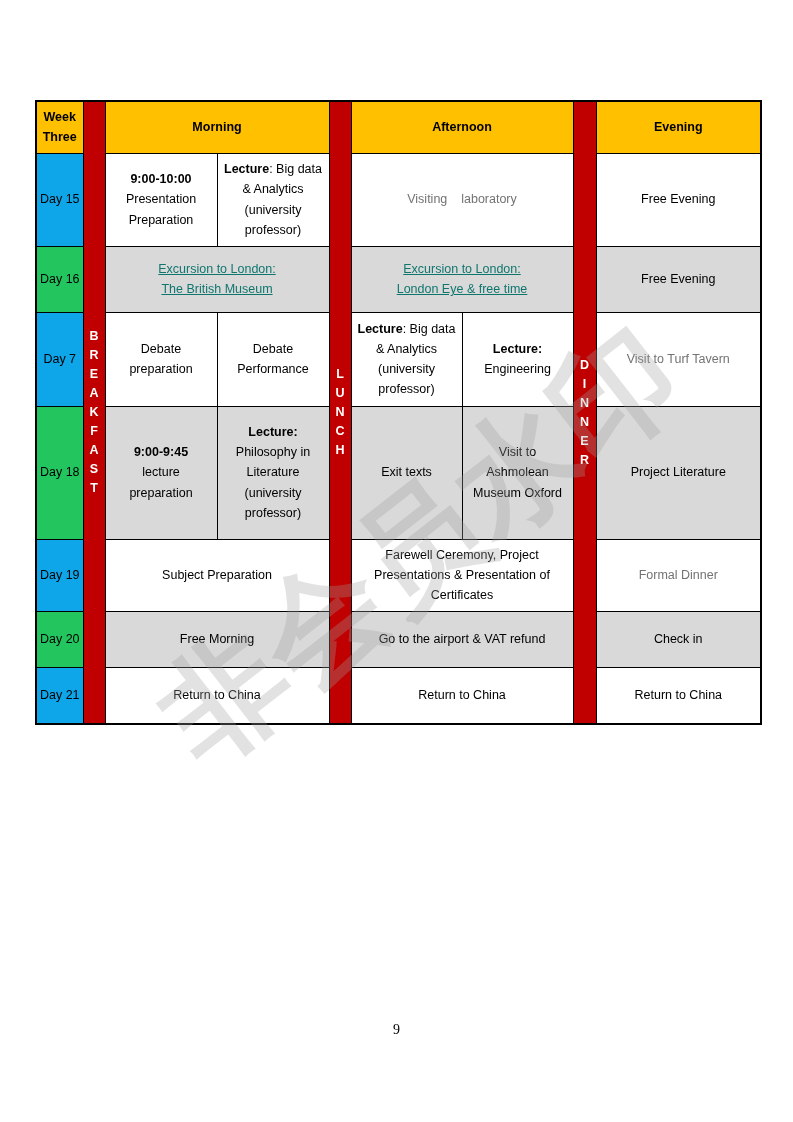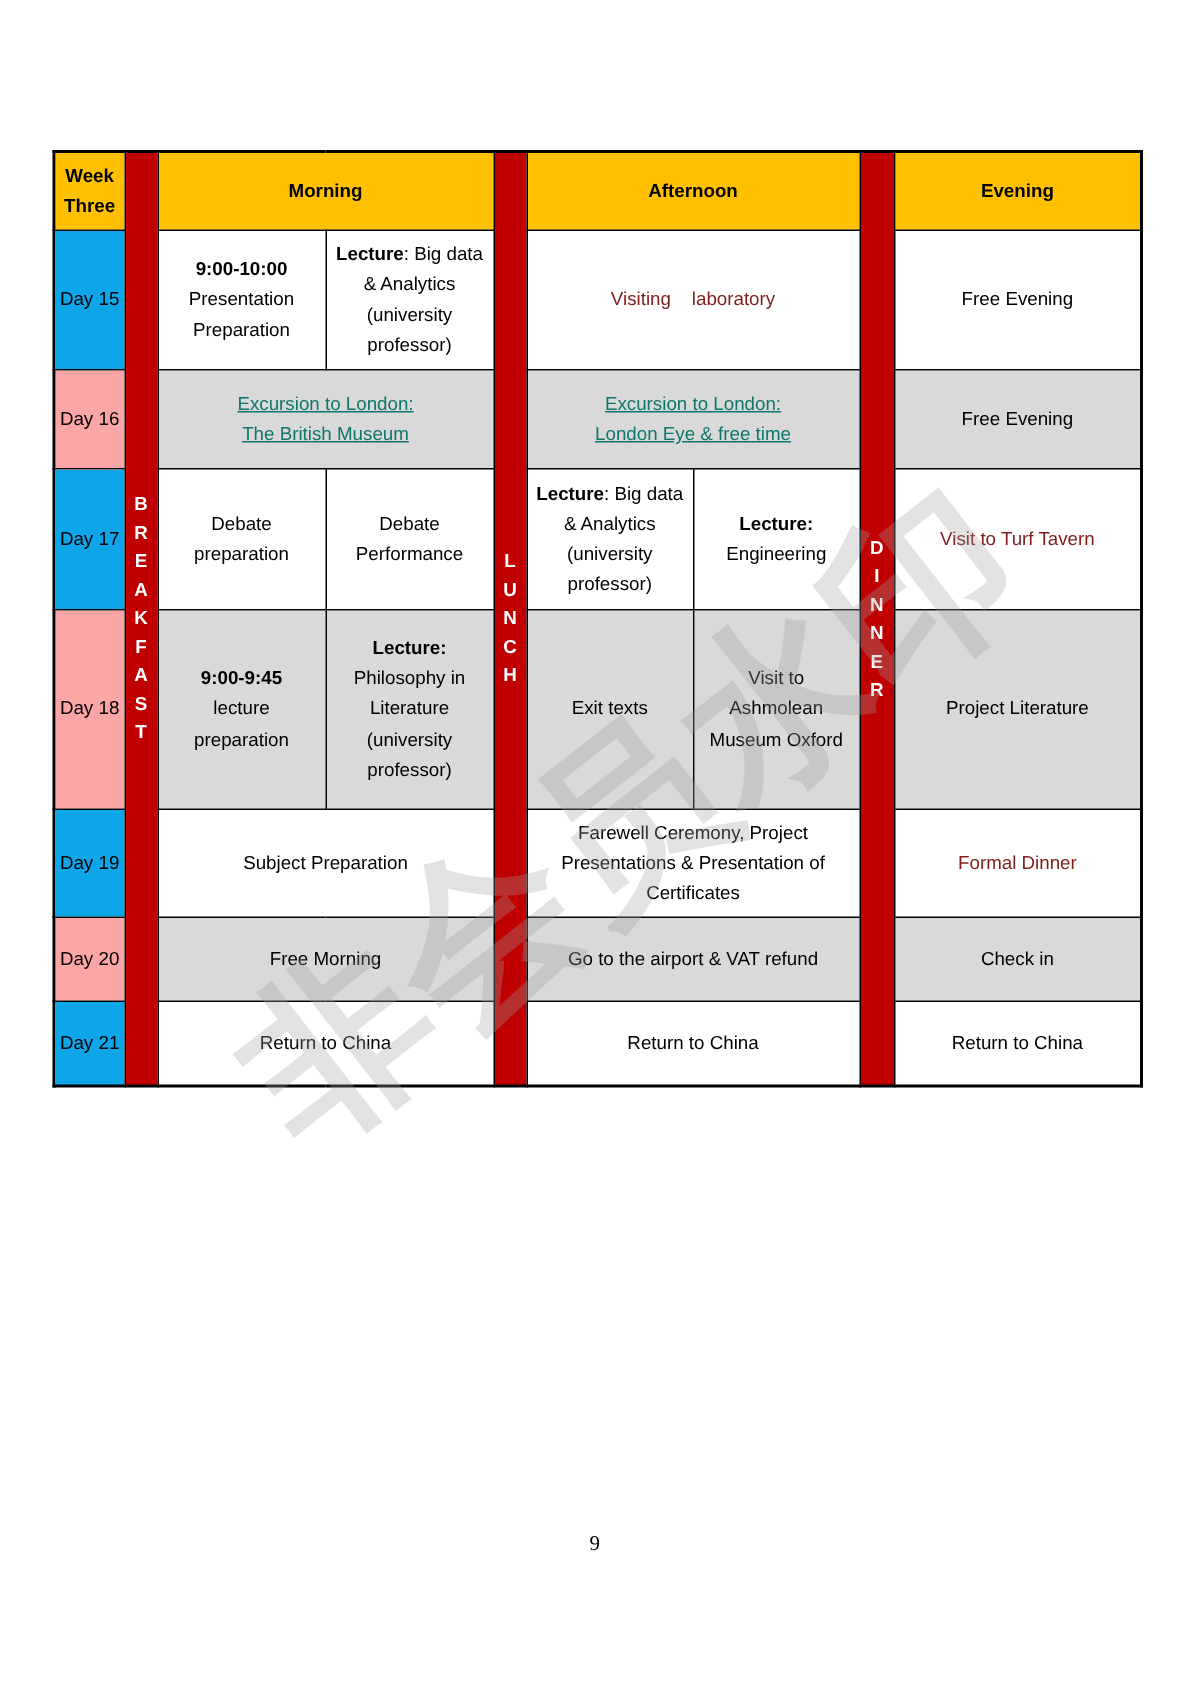--- a/index.html
+++ b/index.html
@@ -51,25 +51,25 @@
     color: #fff;
     font-weight: bold;
     font-size: 11.5px;
     padding: 0;
   }
   .vword { display: flex; flex-direction: column; align-items: center; justify-content: center; line-height: 19px; }
 
   tr.shaded td { background: #D9D9D9; }
 
   td.day-label { text-align: left; padding-left: 5px; background: #0ea5e9; }
-  tr.shaded td.day-label { background: #fca5a5; }
+  tr.shaded td.day-label { background: #22c55e; }
 
   .cell-text { white-space: pre-wrap; display: inline-block; }
   .red-text .cell-text { color: #0f766e; text-decoration: underline; }
-  .purple-text .cell-text { color: #7f1d1d; }
+  .purple-text .cell-text { color: #737373; }
 
   .watermark {
     position: absolute;
     left: 92px; top: 478px;
     width: 655px; height: 135px;
     line-height: 135px;
     text-align: center;
     font-size: 123px;
     font-weight: bold;
     color: rgba(160,160,160,0.30);
@@ -161,21 +161,21 @@
     <tr class="rh-d16 shaded">
       <td class="day-label"><span class="cell-text">Day 16</span></td>
       <td colspan="2" class="red-text"><span class="cell-text">Excursion to London:
 The British Museum</span></td>
       <td colspan="2" class="red-text"><span class="cell-text">Excursion to London:
 London Eye &amp; free time</span></td>
       <td><span class="cell-text">Free Evening</span></td>
     </tr>
 
     <tr class="rh-d17">
-      <td class="day-label"><span class="cell-text">Day 17</span></td>
+      <td class="day-label"><span class="cell-text">Day 7</span></td>
       <td><span class="cell-text">Debate
 preparation</span></td>
       <td><span class="cell-text">Debate
 Performance</span></td>
       <td><span class="cell-text"><b>Lecture</b><span>: Big data
 &amp; Analytics
 (university
 professor)</span></span></td>
       <td><span class="cell-text"><b>Lecture:</b><span>
 Engineering</span></span></td>

